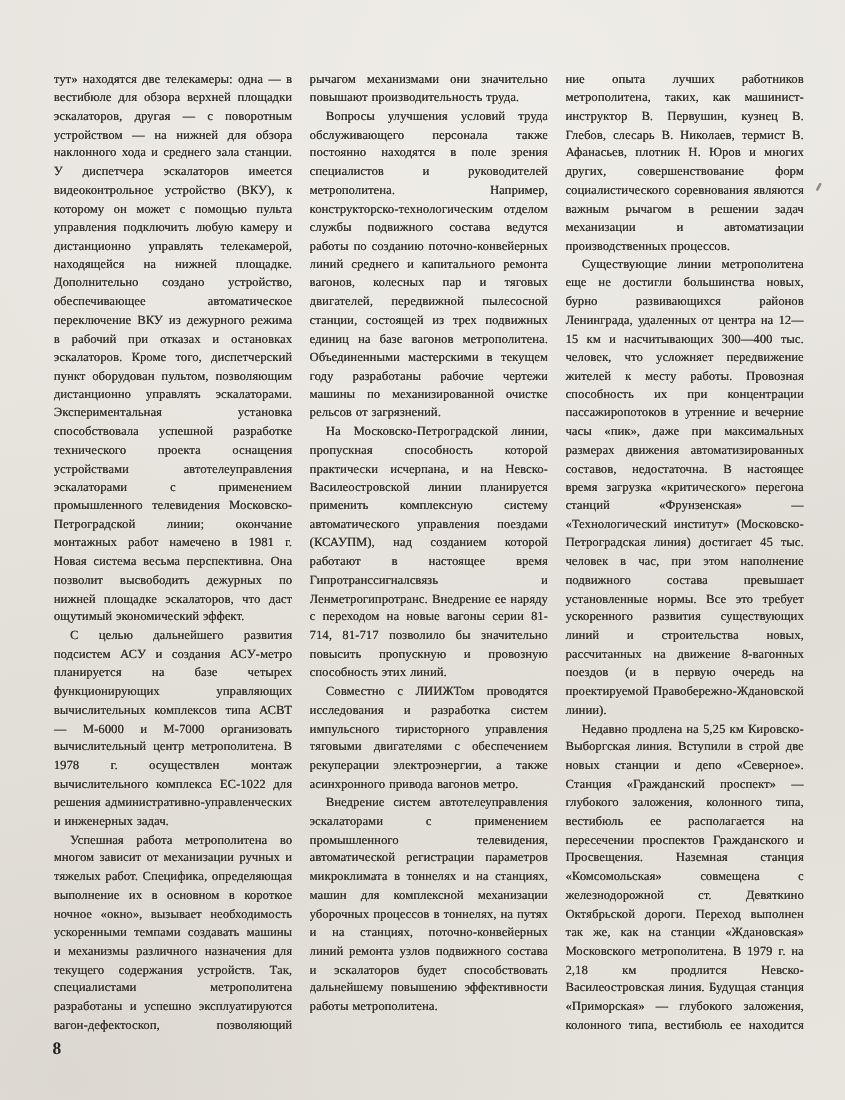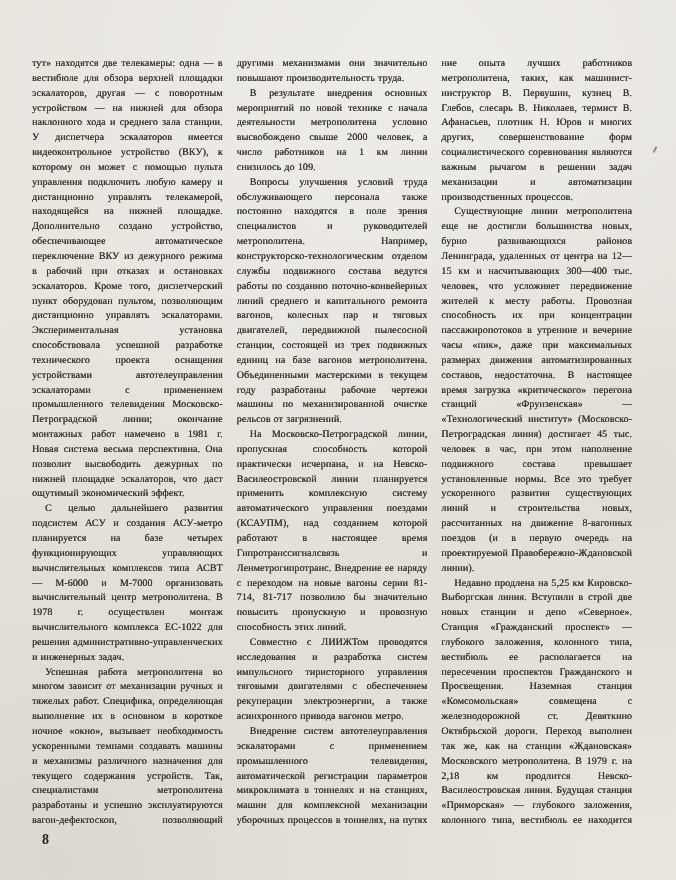--- a/index.html
+++ b/index.html
@@ -20,21 +20,21 @@
     height: 880px;
     overflow: hidden;
     background:
       radial-gradient(130% 90% at 62% 8%, rgba(255,255,255,0.30), rgba(255,255,255,0) 55%),
       radial-gradient(150% 120% at 8% 98%, rgba(116,106,90,0.10), rgba(116,106,90,0) 55%),
       radial-gradient(100% 70% at 95% 55%, rgba(120,112,96,0.07), rgba(120,112,96,0) 60%),
       var(--paper);
   }
   .text-columns {
     position: absolute;
-    left: 32px;
+    left: 43px;
     top: 57px;
     width: 600px;
     height: 773px;
     display: flex;
     gap: 14px;
   }
   .column {
     width: 191px;
     height: 100%;
     overflow: hidden;
@@ -76,22 +76,21 @@
 <body>
 
 <div class="page">
   <div class="text-columns">
     <div class="column">
         <p class="para">тут» находятся две телекамеры: одна — в вестибюле для обзора верхней площадки эскалаторов, другая — с поворотным устройством — на нижней для обзора наклонного хода и среднего зала станции. У диспетчера эскалаторов имеется видеоконтрольное устройство (ВКУ), к которому он может с помощью пульта управления подключить любую камеру и дистанционно управлять телекамерой, находящейся на нижней площадке. Дополнительно создано устройство, обеспечивающее автоматическое переключение ВКУ из дежурного режима в рабочий при отказах и остановках эскалаторов. Кроме того, диспетчерский пункт оборудован пультом, позволяющим дистанционно управлять эскалаторами. Экспериментальная установка способствовала успешной разработке технического проекта оснащения устройствами автотелеуправления эскалаторами с применением промышленного телевидения Московско-Петроградской линии; окончание монтажных работ намечено в 1981 г. Новая система весьма перспективна. Она позволит высвободить дежурных по нижней площадке эскалаторов, что даст ощутимый экономический эффект.</p>
         <p class="para indent">С целью дальнейшего развития подсистем АСУ и создания АСУ-метро планируется на базе четырех функционирующих управляющих вычислительных комплексов типа АСВТ — М-6000 и М-7000 организовать вычислительный центр метрополитена. В 1978 г. осуществлен монтаж вычислительного комплекса ЕС-1022 для решения административно-управленческих и инженерных задач.</p>
         <p class="para indent">Успешная работа метрополитена во многом зависит от механизации ручных и тяжелых работ. Специфика, определяющая выполнение их в основном в короткое ночное «окно», вызывает необходимость ускоренными темпами создавать машины и механизмы различного назначения для текущего содержания устройств. Так, специалистами метрополитена разработаны и успешно эксплуатируются вагон-дефектоскоп, позволяющий ультразвуковым способом проверять состояние двух рельсовых ниток со скоростью до 60 км/ч, вагон-путеизмеритель, подметальная машина «Золушка», грязеуборочная машина «ПУМА». Наряду с</p>
       </div>
     <div class="column">
-        <p class="para">другими механизмами они значительно повышают производительность труда.</p>
-        <p class="para indent">В результате внедрения основных мероприятий по новой технике с начала деятельности метрополитена условно высвобождено свыше 2000 человек, а число работников на 1 км линии снизилось до 109.</p>
+        <p class="para">рычагом механизмами они значительно повышают производительность труда.</p>
         <p class="para indent">Вопросы улучшения условий труда обслуживающего персонала также постоянно находятся в поле зрения специалистов и руководителей метрополитена. Например, конструкторско-технологическим отделом службы подвижного состава ведутся работы по созданию поточно-конвейерных линий среднего и капитального ремонта вагонов, колесных пар и тяговых двигателей, передвижной пылесосной станции, состоящей из трех подвижных единиц на базе вагонов метрополитена. Объединенными мастерскими в текущем году разработаны рабочие чертежи машины по механизированной очистке рельсов от загрязнений.</p>
         <p class="para indent">На Московско-Петроградской линии, пропускная способность которой практически исчерпана, и на Невско-Василеостровской линии планируется применить комплексную систему автоматического управления поездами (КСАУПМ), над созданием которой работают в настоящее время Гипротранссигналсвязь и Ленметрогипротранс. Внедрение ее наряду с переходом на новые вагоны серии 81-714, 81-717 позволило бы значительно повысить пропускную и провозную способность этих линий.</p>
         <p class="para indent">Совместно с ЛИИЖТом проводятся исследования и разработка систем импульсного тиристорного управления тяговыми двигателями с обеспечением рекуперации электроэнергии, а также асинхронного привода вагонов метро.</p>
         <p class="para indent">Внедрение систем автотелеуправления эскалаторами с применением промышленного телевидения, автоматической регистрации параметров микроклимата в тоннелях и на станциях, машин для комплексной механизации уборочных процессов в тоннелях, на путях и на станциях, поточно-конвейерных линий ремонта узлов подвижного состава и эскалаторов будет способствовать дальнейшему повышению эффективности работы метрополитена.</p>
       </div>
     <div class="column">
         <p class="para">ние опыта лучших работников метрополитена, таких, как машинист-инструктор В. Первушин, кузнец В. Глебов, слесарь В. Николаев, термист В. Афанасьев, плотник Н. Юров и многих других, совершенствование форм социалистического соревнования являются важным рычагом в решении задач механизации и автоматизации производственных процессов.</p>
         <p class="para indent">Существующие линии метрополитена еще не достигли большинства новых, бурно развивающихся районов Ленинграда, удаленных от центра на 12—15 км и насчитывающих 300—400 тыс. человек, что усложняет передвижение жителей к месту работы. Провозная способность их при концентрации пассажиропотоков в утренние и вечерние часы «пик», даже при максимальных размерах движения автоматизированных составов, недостаточна. В настоящее время загрузка «критического» перегона станций «Фрунзенская» — «Технологический институт» (Московско-Петроградская линия) достигает 45 тыс. человек в час, при этом наполнение подвижного состава превышает установленные нормы. Все это требует ускоренного развития существующих линий и строительства новых, рассчитанных на движение 8-вагонных поездов (и в первую очередь на проектируемой Правобережно-Ждановской линии).</p>
         <p class="para indent">Недавно продлена на 5,25 км Кировско-Выборгская линия. Вступили в строй две новых станции и депо «Северное». Станция «Гражданский проспект» — глубокого заложения, колонного типа, вестибюль ее располагается на пересечении проспектов Гражданского и Просвещения. Наземная станция «Комсомольская» совмещена с железнодорожной ст. Девяткино Октябрьской дороги. Переход выполнен так же, как на станции «Ждановская» Московского метрополитена. В 1979 г. на 2,18 км продлится Невско-Василеостровская линия. Будущая станция «Приморская» — глубокого заложения, колонного типа, вестибюль ее находится на углу улиц Наличная и Одоевского. В 1981 г. эта линия будет продлена еще на 5 км и построены две станции: «Пролетарская» — глубокого заложения, колонного типа с вестибюлем на проспекте Обуховской обороны и «Обухово» — также глубокого заложения, односводчатая с вестибюлем, расположенным рядом с железнодорожной ст. Обухово Октябрьской дороги. Для обеспечения растущих пассажиропотоков в район Рыбацкое в 1983 г. сюда протянется Невско-</p>
       </div>

